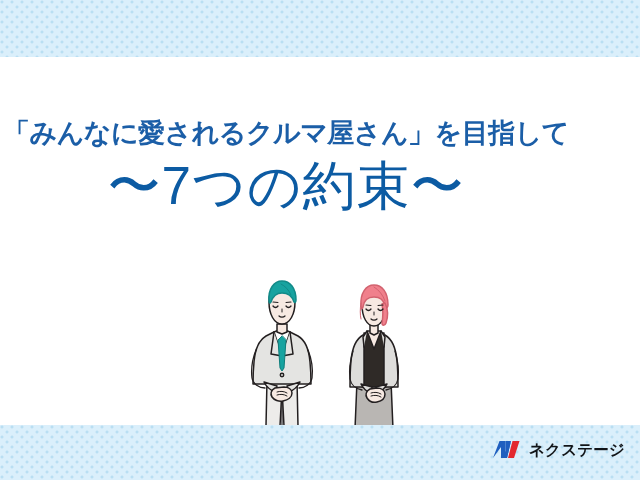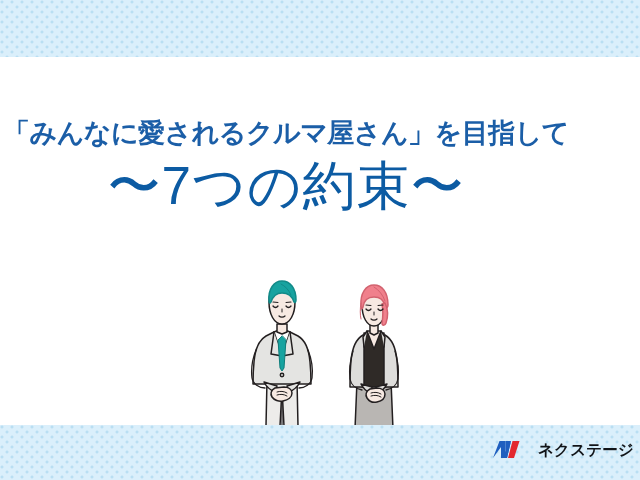--- a/index.html
+++ b/index.html
@@ -78,21 +78,21 @@
   }
   .people svg { display: block; }
 
   
   .logo {
     position: absolute;
     left: 492px;
     top: 439px;
     display: flex;
     align-items: center;
-    gap: 16px;
+    gap: 7px;
   }
   .logo-mark { display: block; }
   .logo-text {
     font-size: 15.5px;
     font-weight: 700;
     color: #111418;
     letter-spacing: 0.2px;
     line-height: 1;
     white-space: nowrap;
   }

